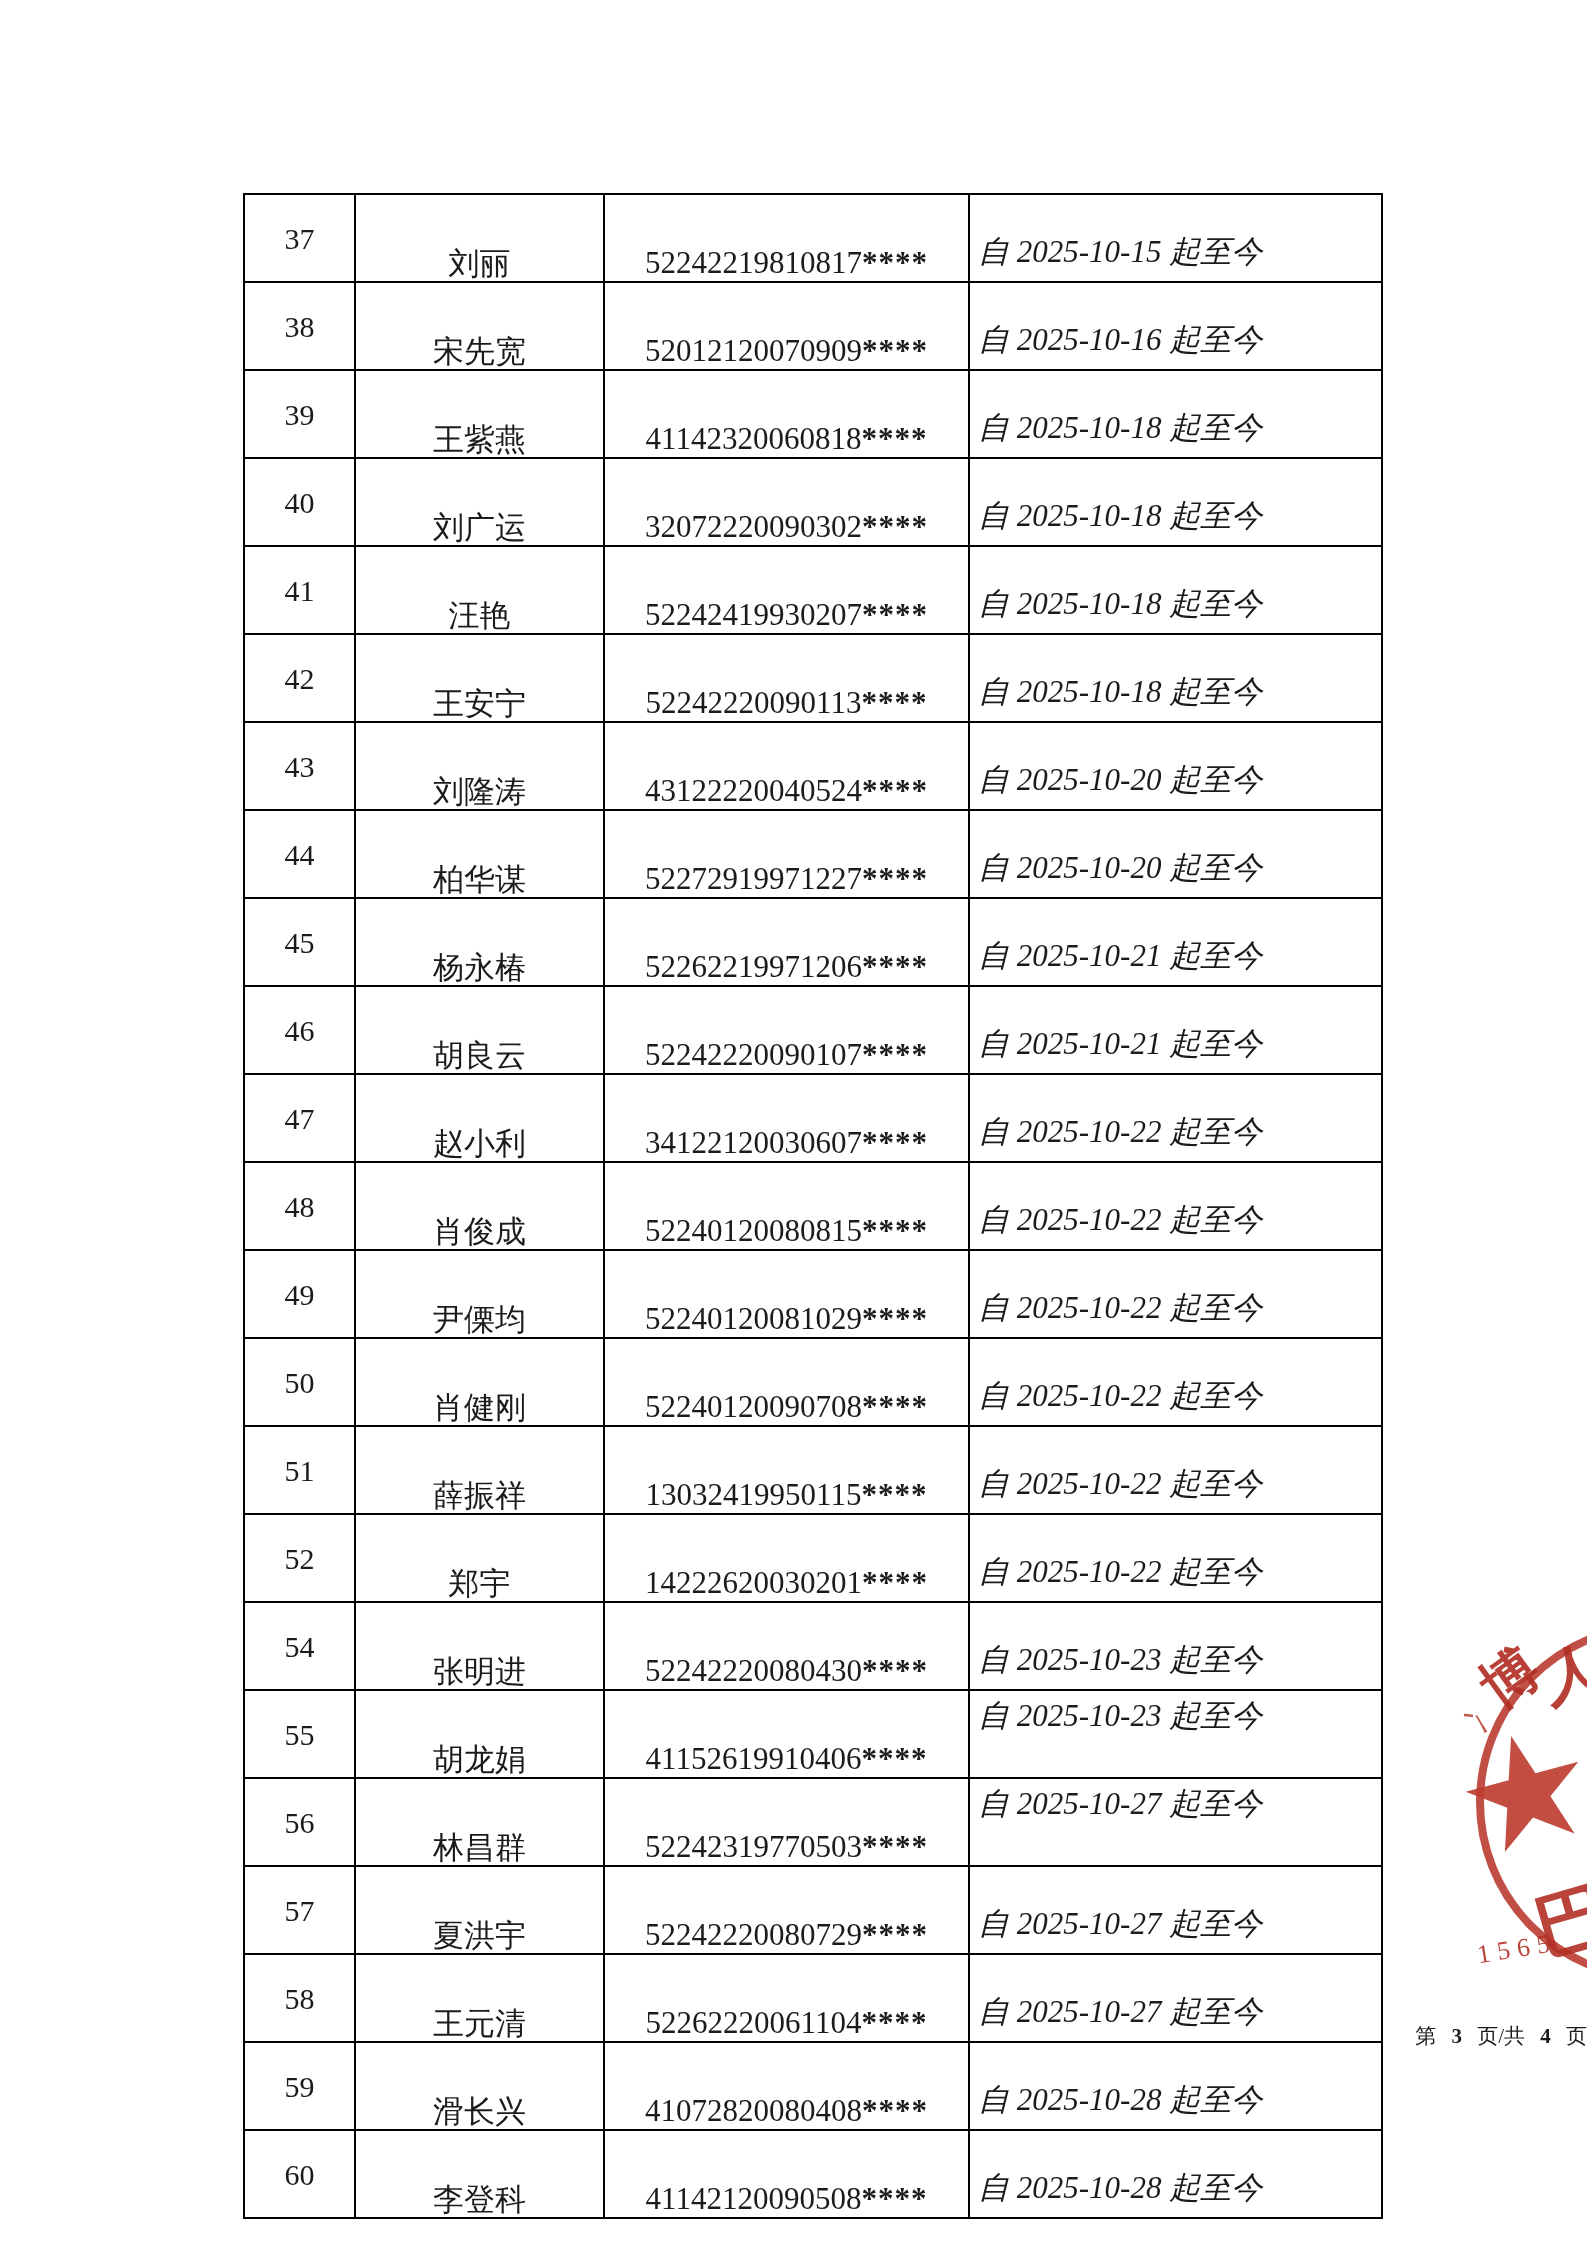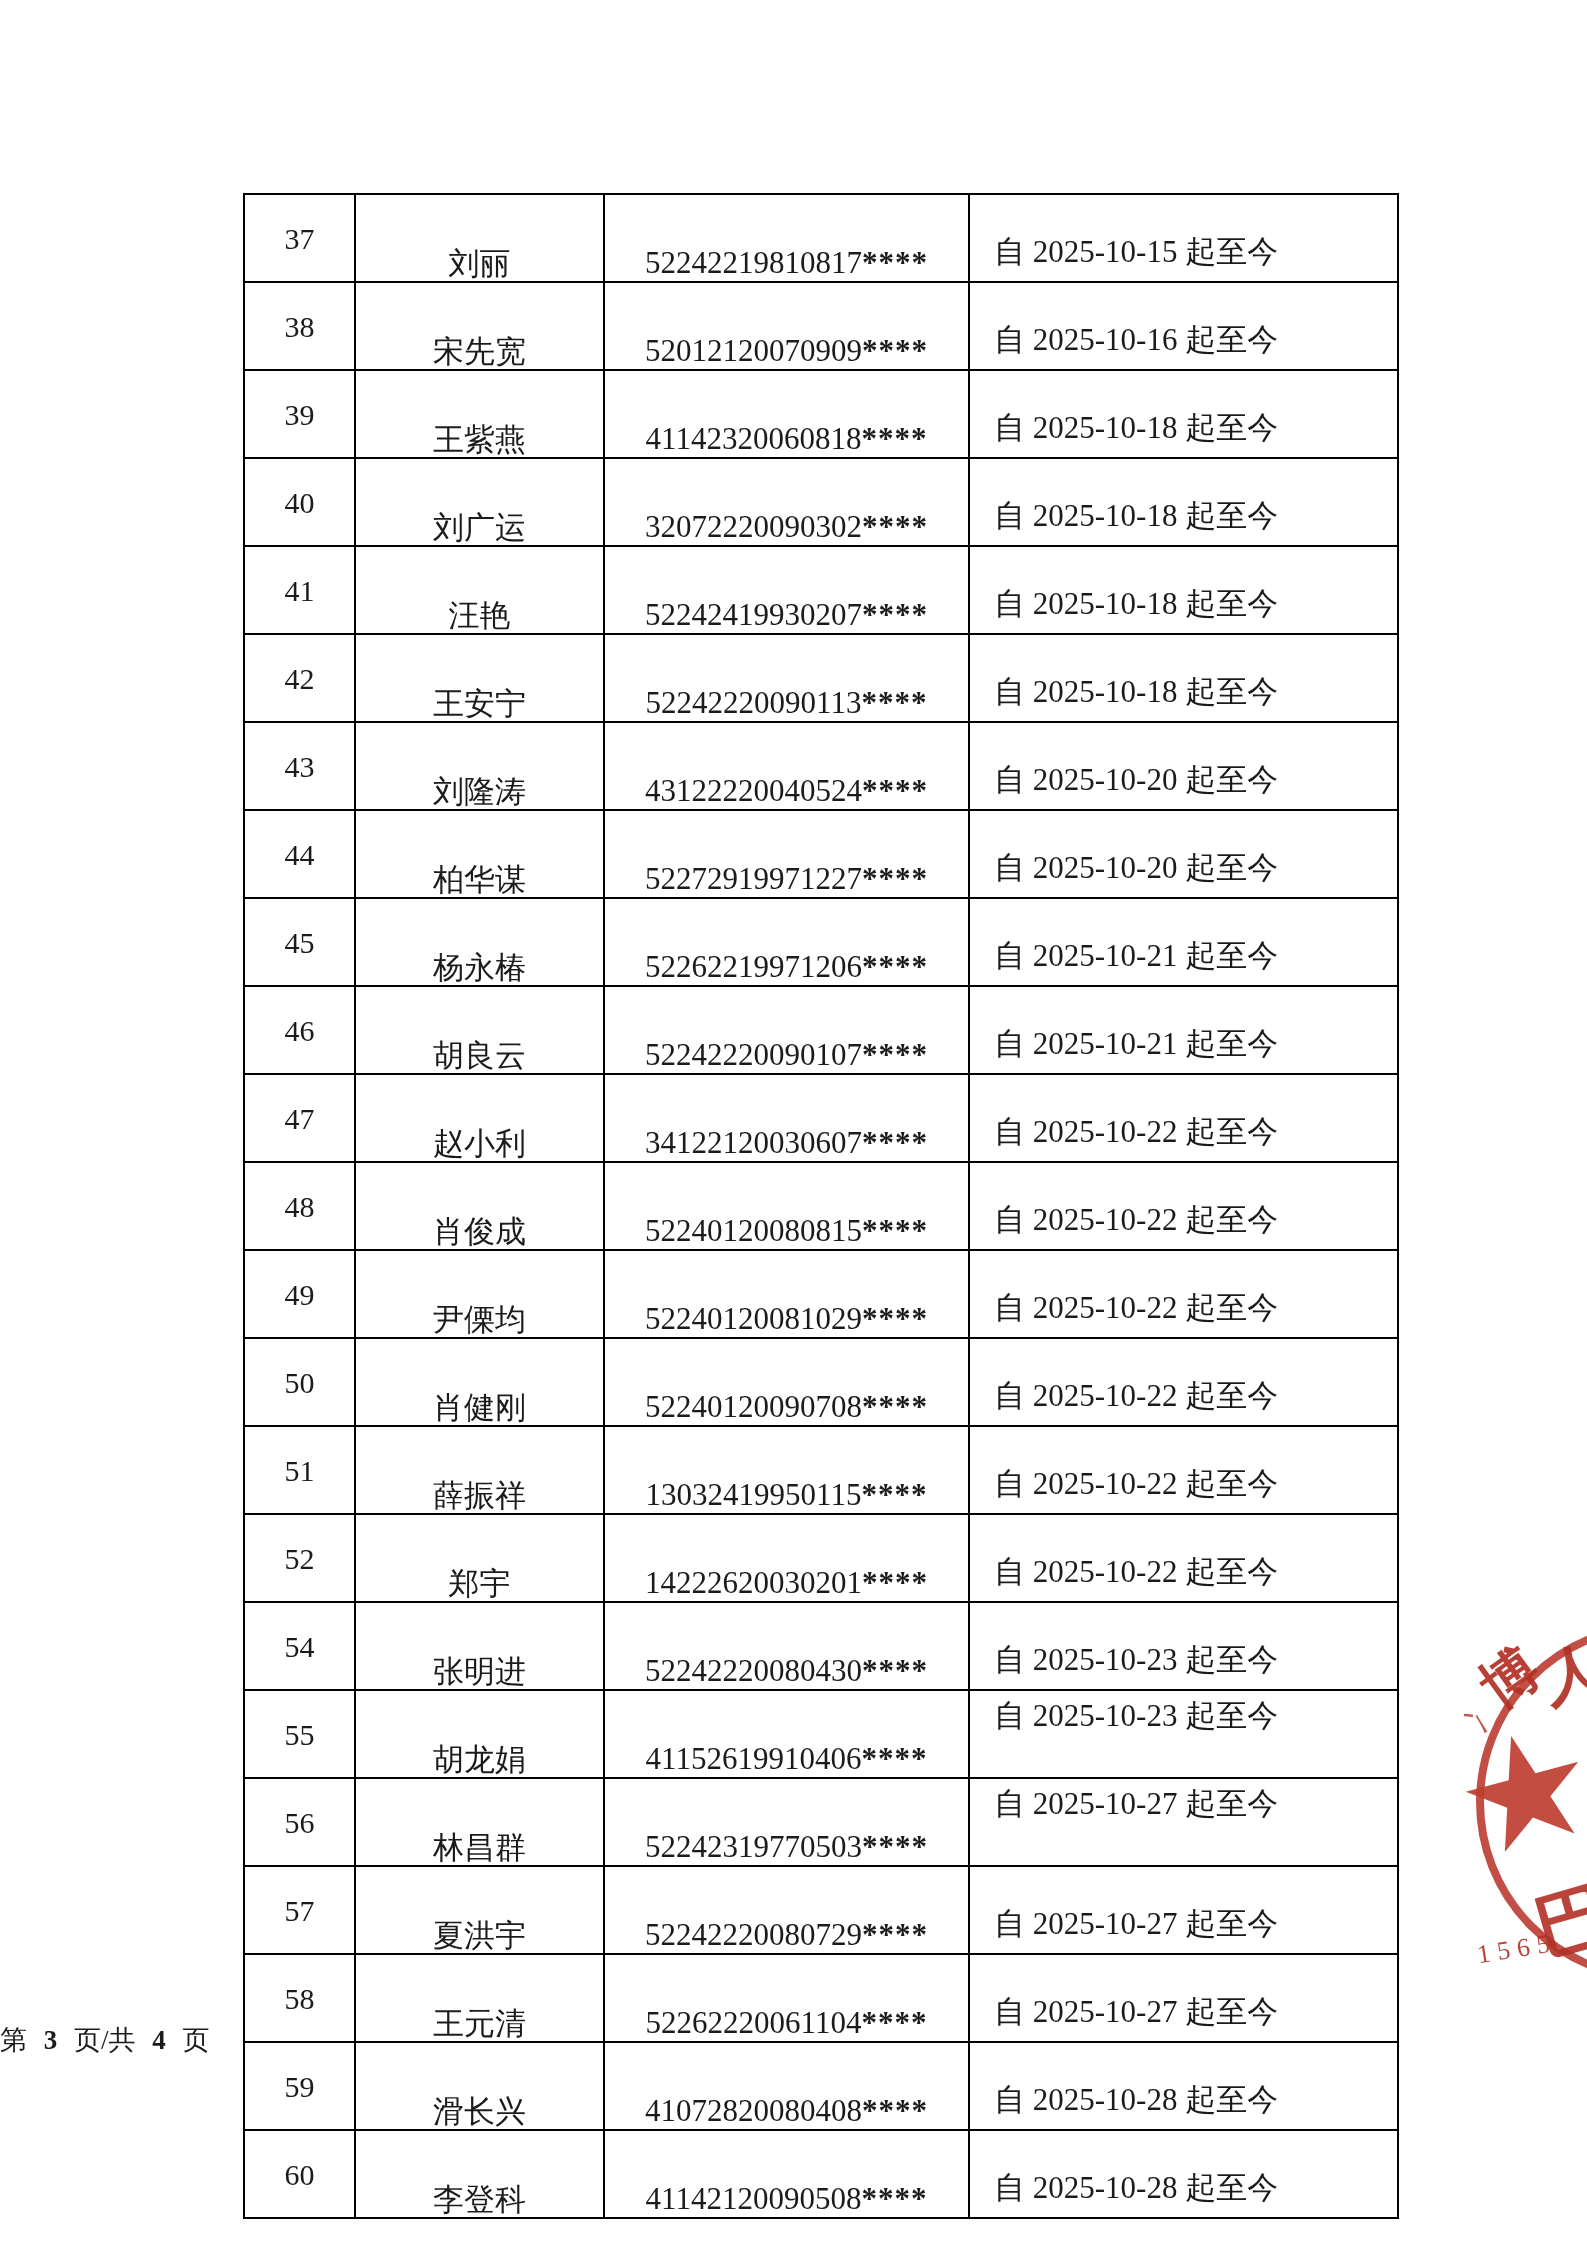--- a/index.html
+++ b/index.html
@@ -40,34 +40,35 @@
   }
   td.c-id{
     width:361px;
     text-align:center;
     vertical-align:bottom;
   }
   td.c-period{
     width:403px;
     text-align:left;
     vertical-align:bottom;
-    padding:0 0 12px 24px;
+    padding:0 0 12px 8px;
+    font-style:italic;
   }
   tr.period-top td.c-period{
     vertical-align:top;
     padding-top:8px;
   }
   .stars{font-weight:700;letter-spacing:1px;}
   
   .page-footer{
     position:absolute;
     left:0;top:2022px;
     width:100%;
-    text-align:left;
-    font-size:27px;
+    text-align:right;
+    font-size:21px;
     color:#1b1b1b;
   }
   .page-footer .num{font-weight:700;margin:0 10px;}
   
   .seal{position:absolute;left:0;top:0;width:1587px;height:2245px;pointer-events:none;}
   .seal-ring{
     position:absolute;
     left:1476px;top:1622px;
     width:360px;height:360px;
     border:8px solid rgba(184,55,43,0.88);

